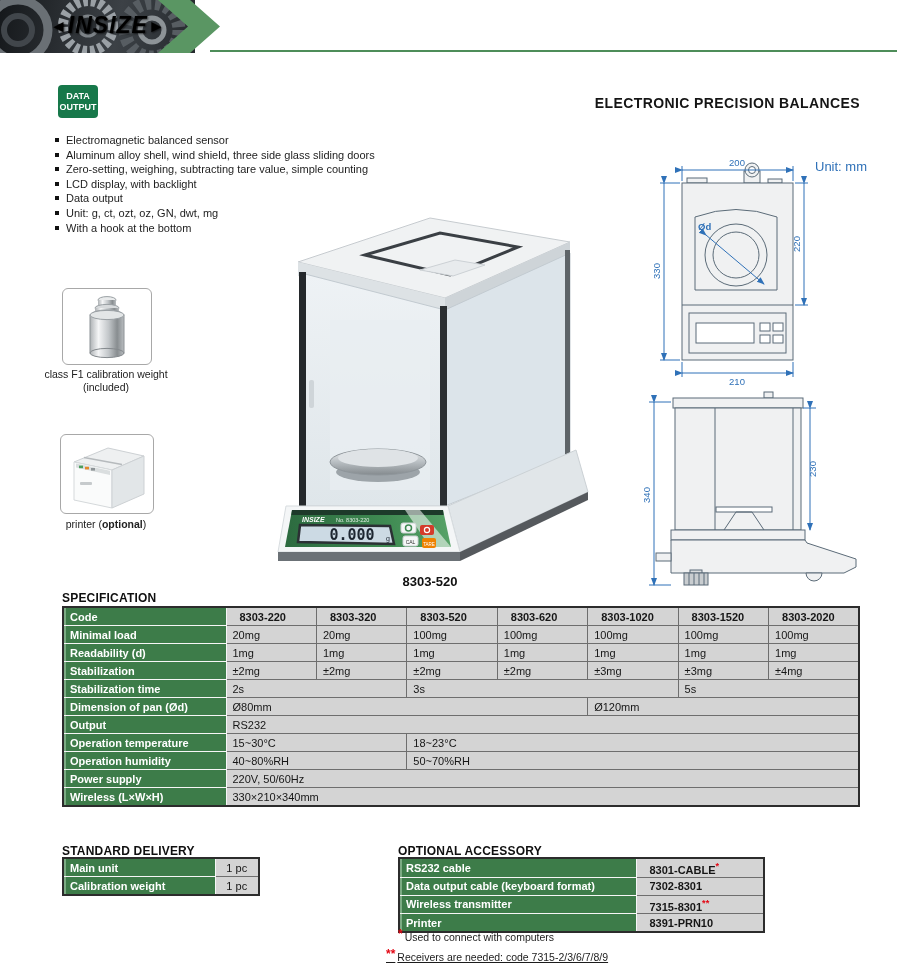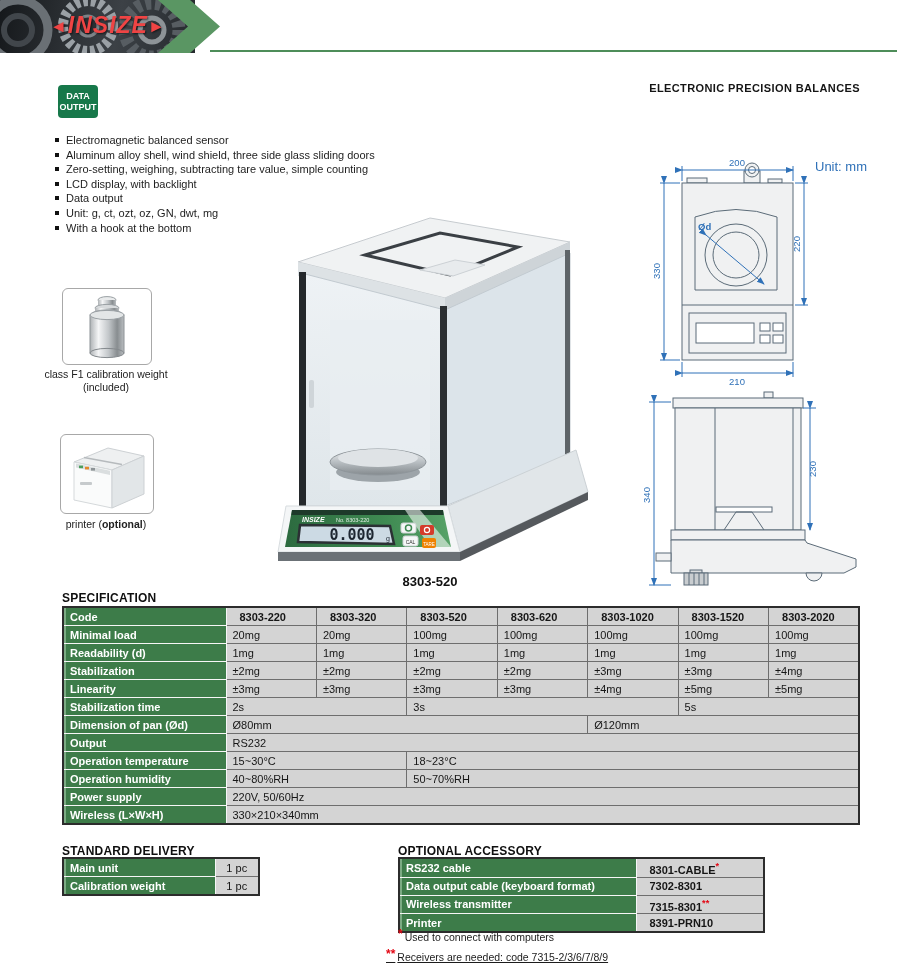--- a/index.html
+++ b/index.html
@@ -2,26 +2,26 @@
 <html><head>
 <meta charset="utf-8">
 <style>
   html,body{margin:0;padding:0;background:#fff;}
   #page{position:relative;width:900px;height:979px;background:#fff;font-family:"Liberation Sans",sans-serif;overflow:hidden;}
 
   
   .banner-photo{position:absolute;left:0;top:0;width:195px;height:53px;overflow:hidden;background:linear-gradient(100deg,#15181b,#3c4146 60%,#262a2e);}
   .banner-chevron{position:absolute;left:150px;top:0;width:85px;height:53px;}
   .banner-line{position:absolute;left:210px;top:50px;width:687px;height:2px;background:#4e8d59;}
-  .logo{position:absolute;left:50px;top:12px;color:#ef4444;font-weight:bold;font-style:italic;font-size:23px;letter-spacing:1px;white-space:nowrap;text-shadow:1px 1px 2px rgba(0,0,0,.6);}
+  .logo{position:absolute;left:50px;top:12px;color:#000000;font-weight:bold;font-style:italic;font-size:23px;letter-spacing:1px;white-space:nowrap;text-shadow:1px 1px 2px rgba(0,0,0,.6);}
   .logo .arr{font-style:normal;font-size:17px;vertical-align:1px;}
 
   .badge{position:absolute;left:58px;top:85px;width:40px;height:33px;background:#17784a;border-radius:4px;color:#fff;font-weight:bold;font-size:9px;line-height:10.5px;display:flex;flex-direction:column;align-items:center;justify-content:center;text-align:center;}
 
-  .title{position:absolute;right:40px;top:82px;font-size:11px;font-weight:bold;color:#151515;letter-spacing:.4px;text-align:center;}
+  .title{position:absolute;right:40px;top:95px;font-size:14px;font-weight:bold;color:#151515;letter-spacing:.4px;text-align:center;}
 
   
   .features{position:absolute;left:55px;top:133px;width:420px;margin:0;padding:0;list-style:none;}
   .features li{font-size:11px;line-height:14.6px;color:#1d1d1d;padding-left:11px;position:relative;}
   .features li::before{content:"";position:absolute;left:0;top:5px;width:4px;height:4px;background:#111;}
 
   
   .figbox{position:absolute;background:#fff;border:1px solid #a8a8a8;border-radius:6px;display:flex;align-items:center;justify-content:center;}
   .figcap{position:absolute;width:180px;text-align:center;font-size:10.5px;color:#222;line-height:13px;}
 
@@ -315,30 +315,20 @@
           <td class="greencell">Stabilization</td>
           <td class="graycell">±2mg</td>
           <td class="graycell">±2mg</td>
           <td class="graycell">±2mg</td>
           <td class="graycell">±2mg</td>
           <td class="graycell">±3mg</td>
           <td class="graycell">±3mg</td>
           <td class="graycell">±4mg</td>
         </tr>
         <tr>
-          <td class="greencell">Linearity</td>
-          <td class="graycell">±3mg</td>
-          <td class="graycell">±3mg</td>
-          <td class="graycell">±3mg</td>
-          <td class="graycell">±3mg</td>
-          <td class="graycell">±4mg</td>
-          <td class="graycell">±5mg</td>
-          <td class="graycell">±5mg</td>
-        </tr>
-        <tr>
           <td class="greencell">Stabilization time</td>
           <td class="graycell" colspan="2">2s</td>
           <td class="graycell" colspan="3">3s</td>
           <td class="graycell" colspan="2">5s</td>
         </tr>
         <tr>
           <td class="greencell">Dimension of pan (Ød)</td>
           <td class="graycell" colspan="4">Ø80mm</td>
           <td class="graycell" colspan="3">Ø120mm</td>
         </tr>

